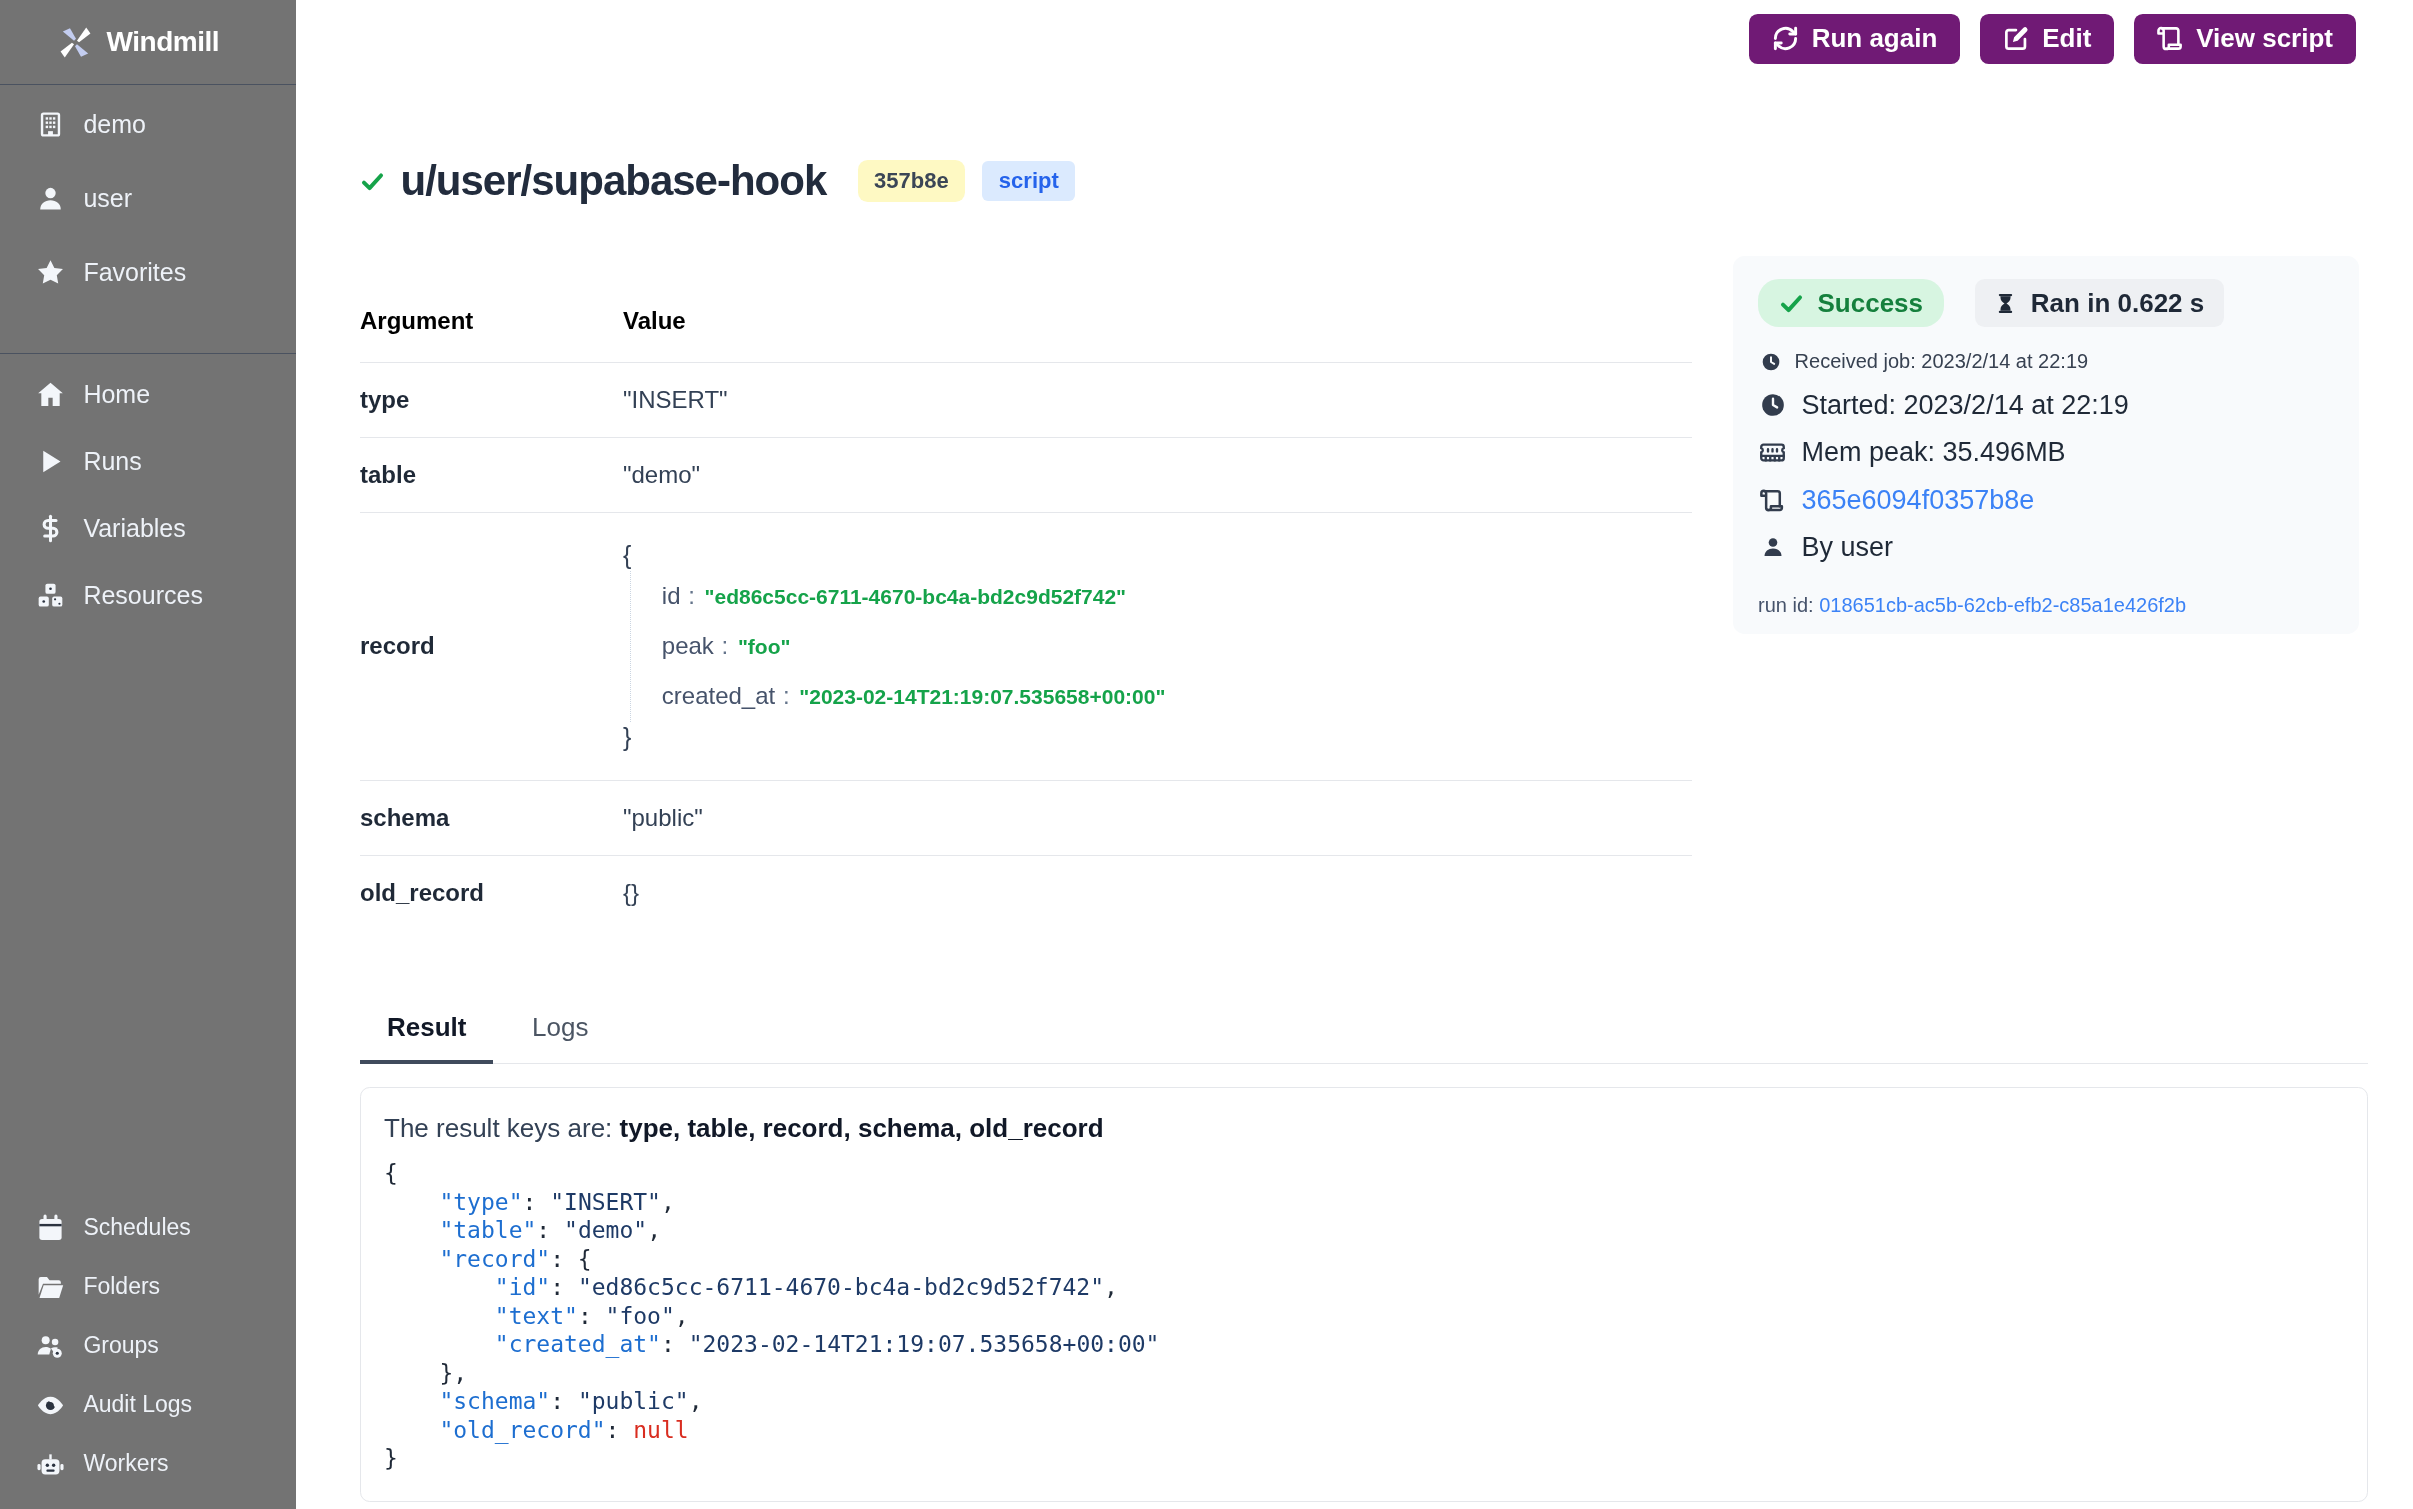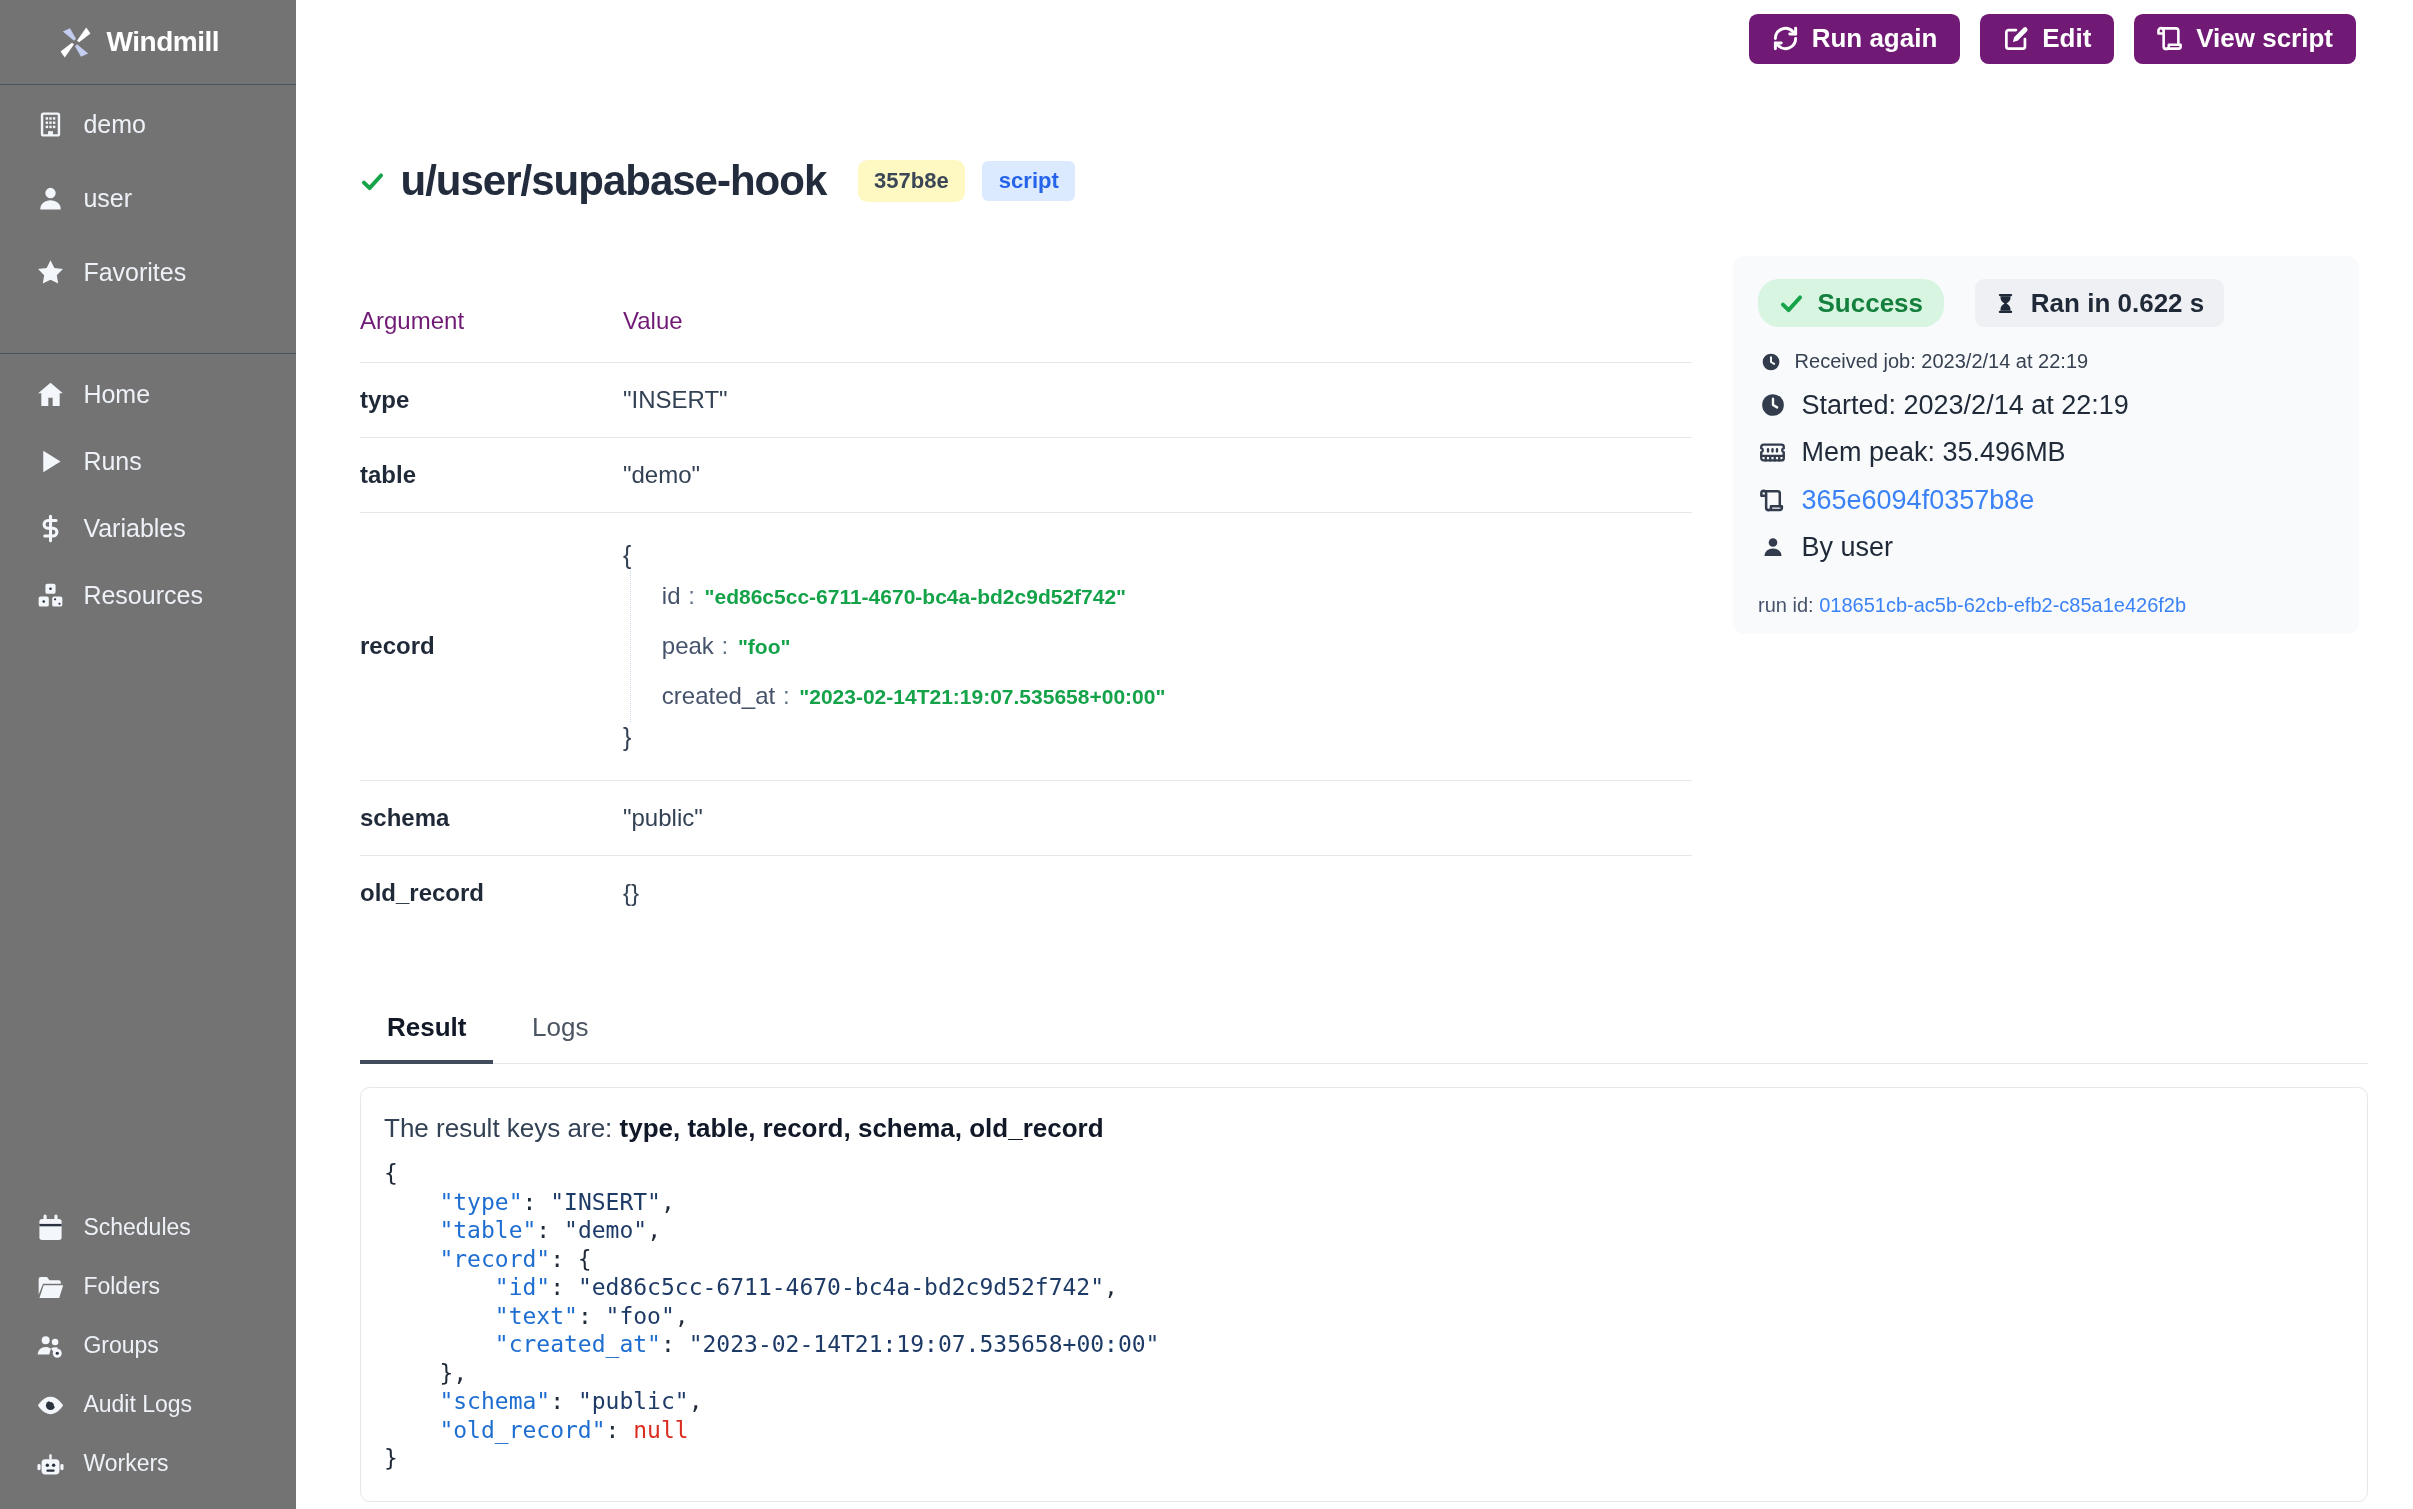--- a/index.html
+++ b/index.html
@@ -40,21 +40,21 @@
   .title-check { color: #16a34a; display: flex; margin-right: -1.9px; }
   h1.page-title { font-size: 42px; font-weight: 800; color: #222c3d; letter-spacing: -1px; }
   .badge-hash { background: #fef9c3; color: #3b4656; font-weight: 700; font-size: 22px;
     padding: 7.7px 16.4px; border-radius: 9.7px; margin-left: 14px; }
   .badge-kind { background: #dbeafe; color: #2563eb; font-weight: 700; font-size: 22px;
     padding: 6.8px 16.4px; border-radius: 6px; }
 
   
   .args { position: absolute; top: 307px; left: 64px; width: 1332px; }
   .args-header { display: grid; grid-template-columns: 263px 1fr; padding-bottom: 27px;
-    font-size: 24px; font-weight: 400; color: #701a75; }
+    font-size: 24px; font-weight: 700; color: #000000; }
   .args-row { display: grid; grid-template-columns: 263px 1fr; border-top: 1px solid #e5e7eb;
     padding: 23px 0; font-size: 24px; }
   .arg-name { font-weight: 700; color: #1f2937; align-self: center; }
   .arg-value { color: #334155; align-self: center; }
   .tree { padding: 3.9px 0; }
   .tree-brace { color: #334155; font-size: 25px; line-height: 31px; }
   .tree-body { border-left: 1.9px dotted #cbd5e1; margin-left: 6.8px; padding: 11.6px 0 11.6px 31px;
     display: flex; flex-direction: column; gap: 22px; }
   .tree-field { display: flex; align-items: baseline; }
   .tree-key { color: #46536b; font-size: 24px; }

